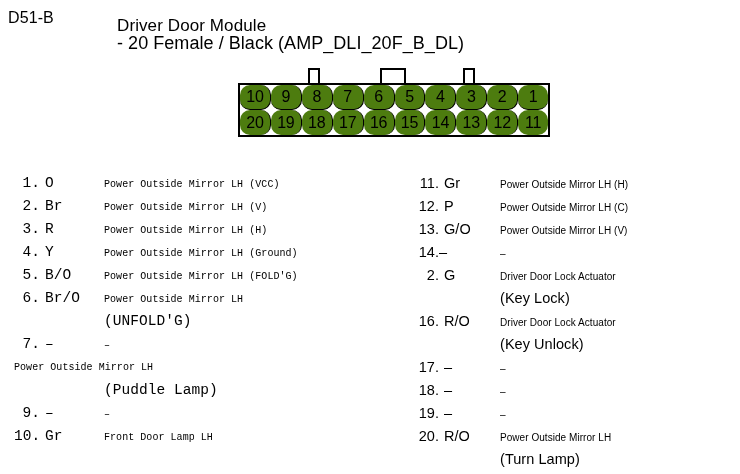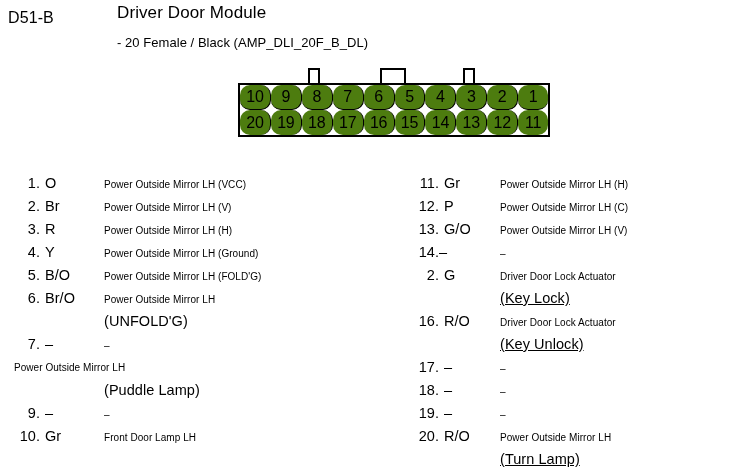--- a/index.html
+++ b/index.html
@@ -30,31 +30,31 @@
     left: 8px;
     top: 8px;
     font-size: 16px;
     line-height: 20px;
     letter-spacing: 0.1px;
     white-space: nowrap;
   }
   #module-title {
     position: absolute;
     left: 117px;
-    top: 2px;
+    top: 15px;
     font-size: 17px;
     line-height: 21px;
     letter-spacing: 0.1px;
     white-space: nowrap;
   }
   #module-subtitle {
     position: absolute;
     left: 117px;
     top: 34px;
-    font-size: 13px;
+    font-size: 18px;
     line-height: 18px;
     letter-spacing: 0.05px;
     white-space: nowrap;
   }
 
   
   #connector-diagram {
     position: absolute;
     left: 238px;
     top: 68px;
@@ -109,21 +109,21 @@
     position: absolute;
     left: 0;
     top: 172px;
     width: 740px;
     height: 300px;
   }
   .legend-column {
     position: absolute;
     top: 0;
   }
-  #legend-column-left  { left: 14px;  width: 390px; }
+  #legend-column-left  { left: 14px;  width: 390px; font-family: Liberation Mono, monospace; }
   #legend-column-right { left: 413px; width: 325px; }
 
   .legend-entry {
     position: relative;
     width: 100%;
   }
   .legend-line {
     display: flex;
     height: 23px;
     align-items: baseline;
@@ -157,21 +157,21 @@
     letter-spacing: 0.05px;
     white-space: nowrap;
   }
   .pin-desc-cont {
     font-size: 14.5px;
     line-height: 23px;
     letter-spacing: 0.05px;
     white-space: nowrap;
   }
   #legend-column-left .pin-desc-cont  { margin-left: 90px; }
-  #legend-column-right .pin-desc-cont { margin-left: 87px; text-decoration: underline; }
+  #legend-column-right .pin-desc-cont { margin-left: 87px; }
 </style>
 </head>
 <body>
 
 <div id="header-block">
   <div id="connector-code">D51-B</div>
   <div id="module-title">Driver Door Module</div>
   <div id="module-subtitle">- 20 Female / Black (AMP_DLI_20F_B_DL)</div>
 </div>
 

